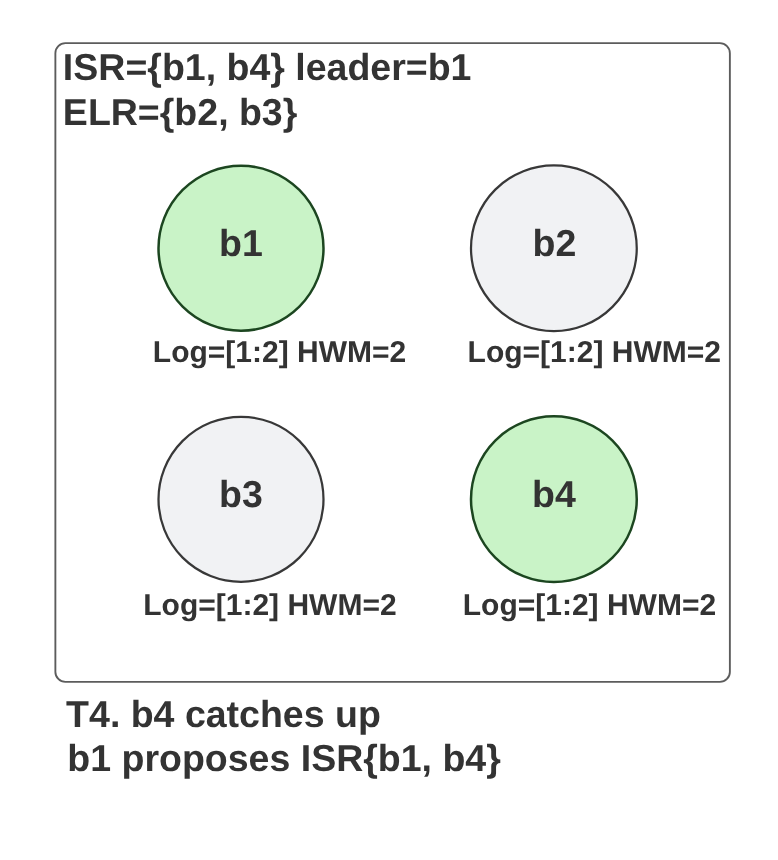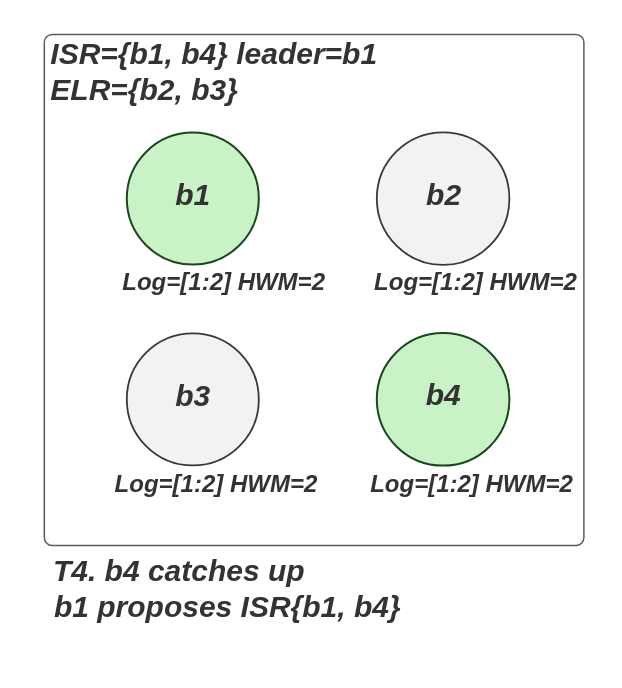--- a/index.html
+++ b/index.html
@@ -1,16 +1,16 @@
 <!DOCTYPE html>
 <html><head>
 <meta charset="utf-8">
 <style>
   html,body{margin:0;padding:0;background:#ffffff;}
-  .wrap{position:relative;width:622px;height:688px;overflow:hidden;font-style:italic;}
+  .wrap{position:relative;width:622px;height:688px;overflow:hidden;}
   svg{position:absolute;left:0;top:0;}
   text{font-family:"Liberation Sans",sans-serif;font-weight:bold;fill:#333333;}
 </style>
 </head>
 <body>
 <div class="wrap">
 <svg width="622" height="688" viewBox="0 0 622 688">
   <rect x="0" y="0" width="622" height="688" fill="#ffffff"></rect>
   <rect x="44.3" y="34.5" width="539.6" height="511" rx="8" ry="8" fill="#ffffff" stroke="#5c5c5c" stroke-width="1.5"></rect>
 

